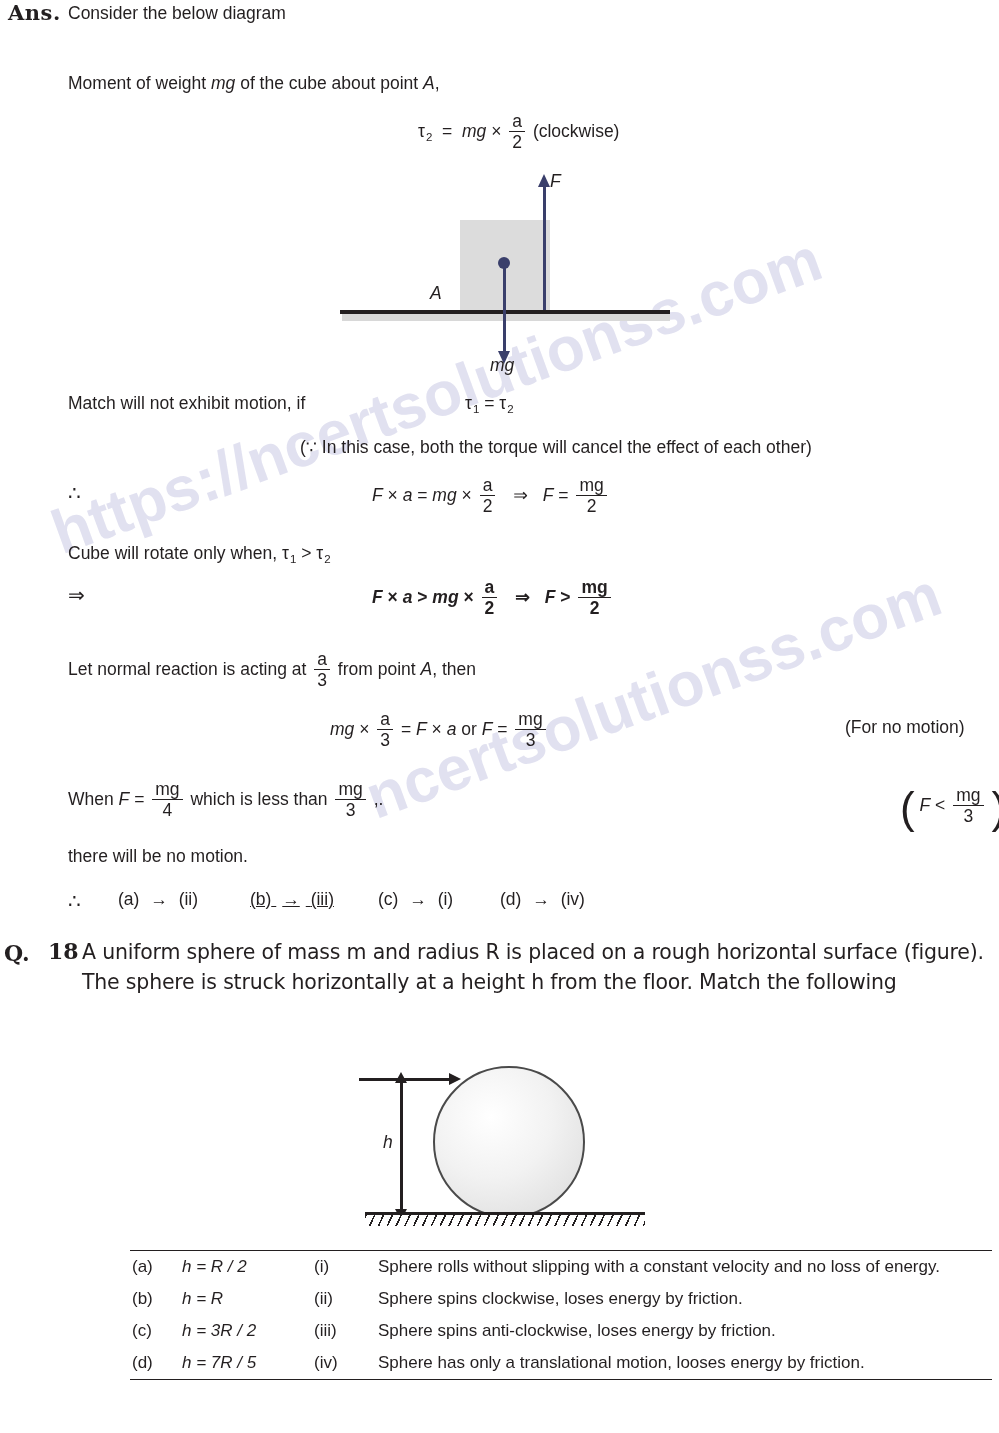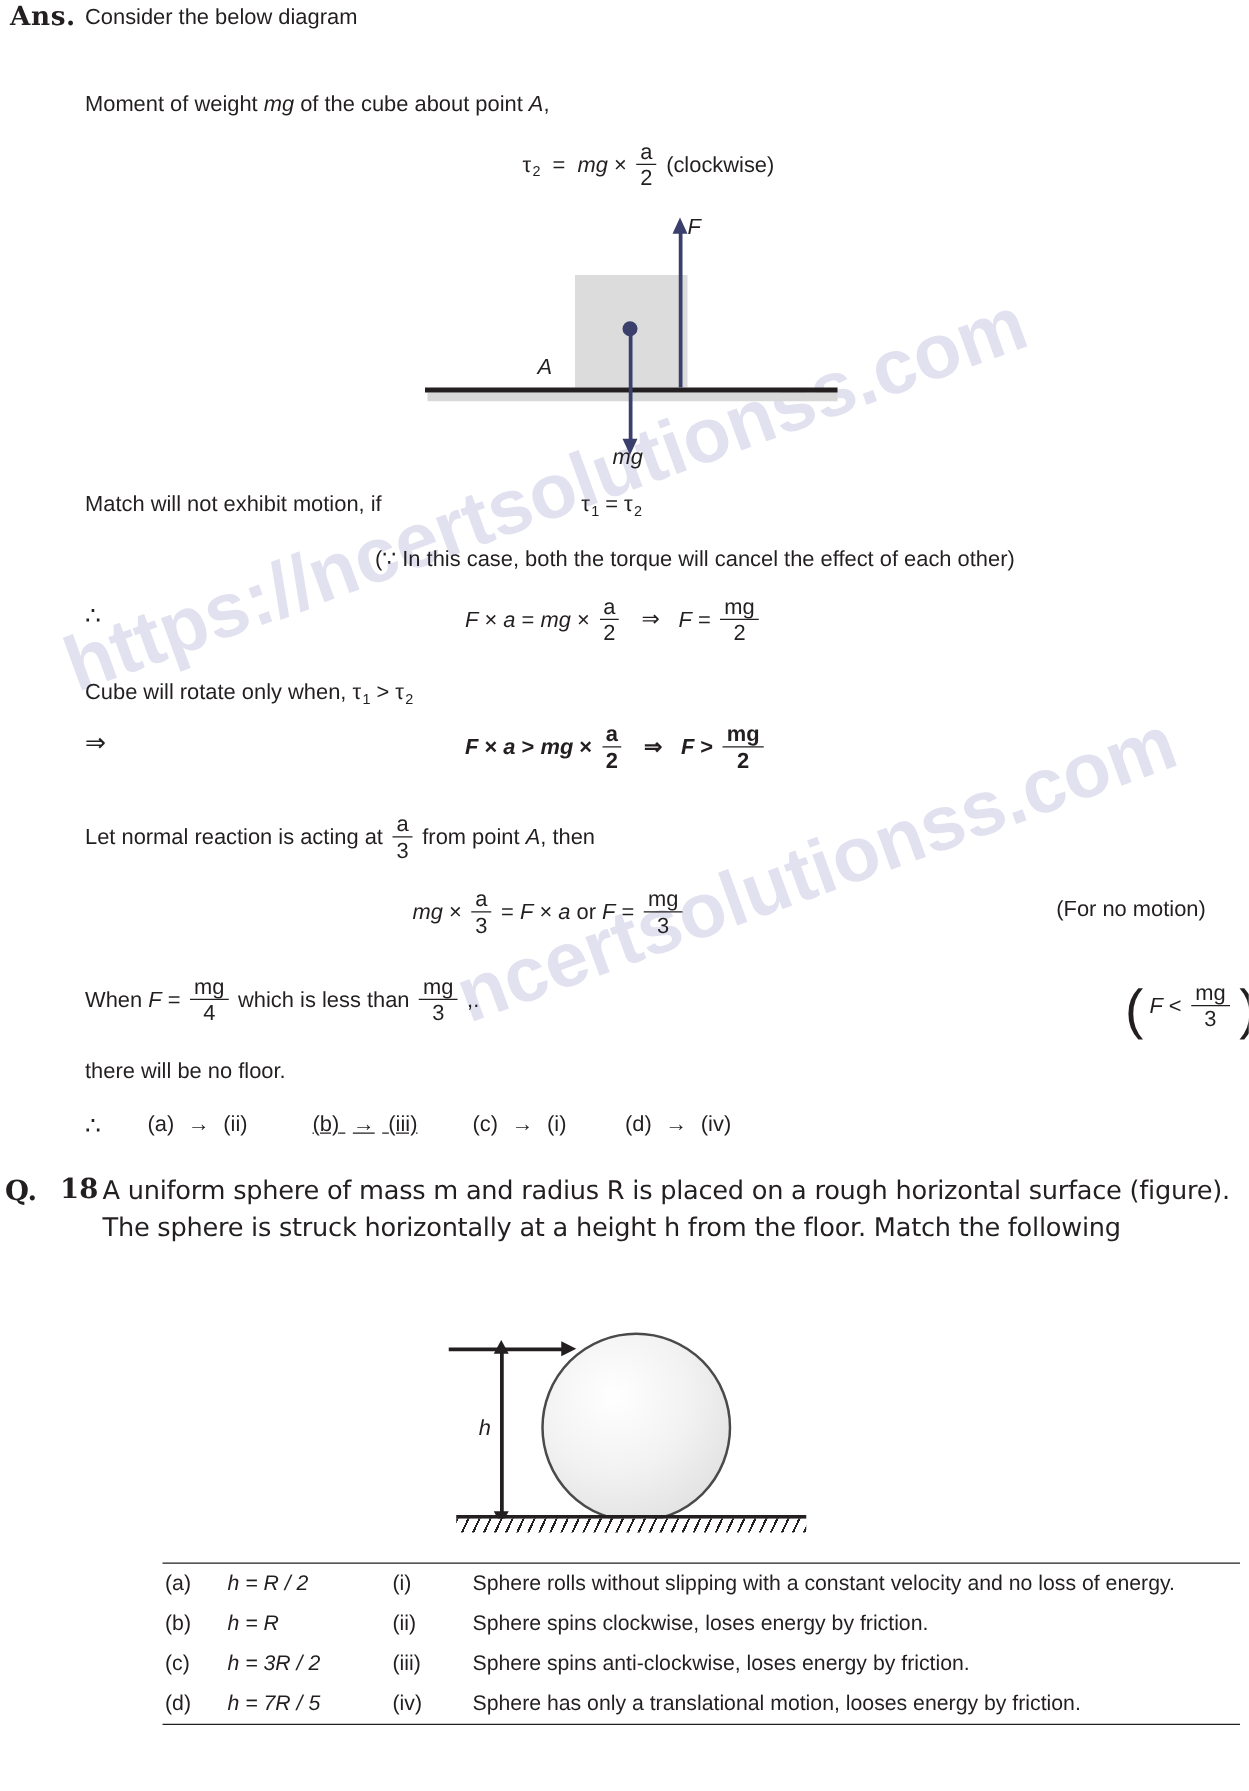--- a/index.html
+++ b/index.html
@@ -310,21 +310,21 @@
   <div class="txt" style="left:900px; top:778px;">
     <span style="font-size:44px; font-weight:300; vertical-align:-12px;">(</span>
     <span><i class="it">F</i> &lt;</span>
     <span class="frac">
       <span class="num it">mg</span>
       <span class="den">3</span>
     </span>
     <span style="font-size:44px; font-weight:300; vertical-align:-12px;">)</span>
   </div>
 
-  <div class="txt" style="left:68px; top:845px;">there will be no floor.</div>
+  <div class="txt" style="left:68px; top:845px;">there will be no motion.</div>
 
   <div class="txt" style="left:68px; top:888px; font-size:20px;">∴</div>
   <div class="txt" style="left:118px; top:888px;">
     <span>(a)</span>
     <span style="padding:0 6px">→</span>
     <span>(ii)</span>
   </div>
   <div class="txt" style="left:250px; top:888px;text-decoration:underline;">
     <span>(b)</span>
     <span style="padding:0 6px">→</span>

